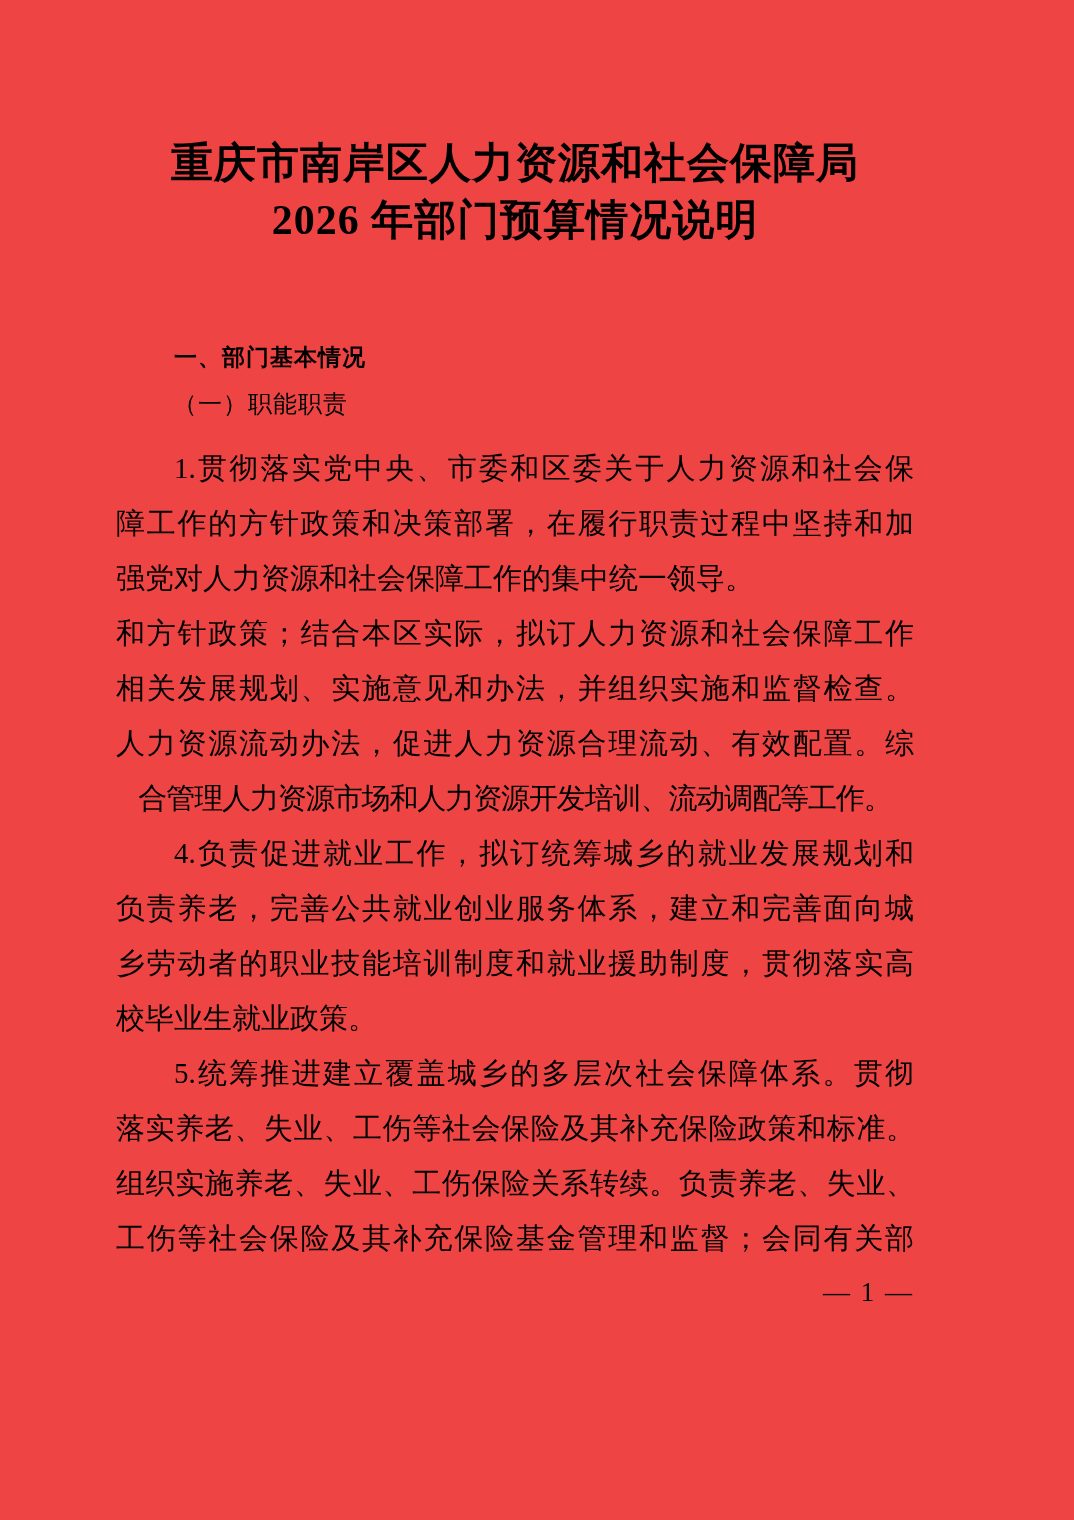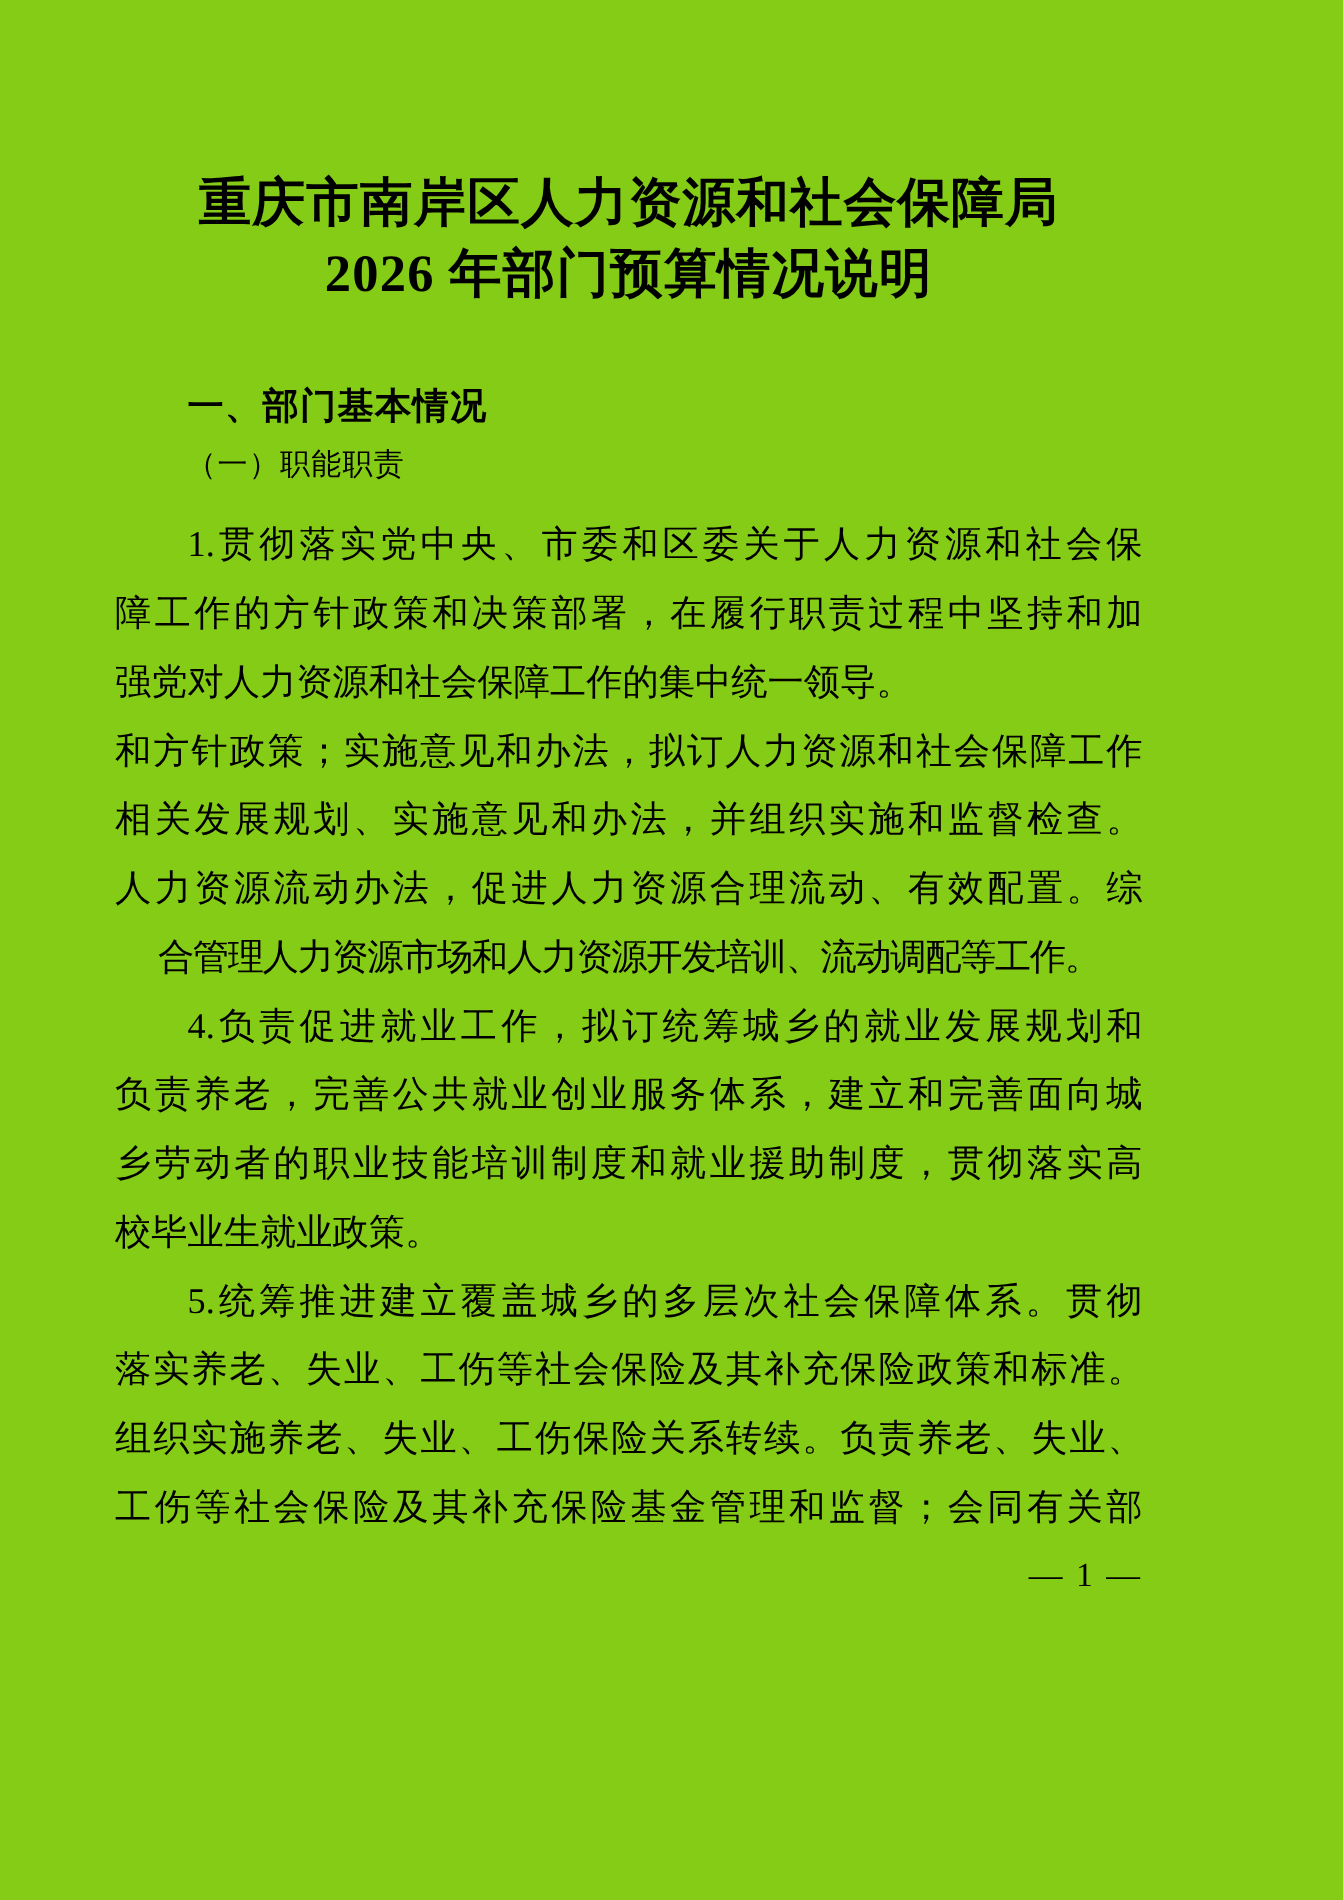--- a/index.html
+++ b/index.html
@@ -5,39 +5,39 @@
   html, body {
     margin: 0;
     padding: 0;
     background: #ffffff;
   }
   .page {
     position: relative;
     width: 1074px;
     height: 1520px;
     box-sizing: border-box;
-    background: #84cc16;
+    background: #ef4444;
     color: #000000;
-    padding: 135px 160px 0 92px;
+    padding: 135px 160px 0 116px;
     overflow: hidden;
     font-family: "Liberation Serif", "DejaVu Serif", serif;
   }
   .doc-title {
     text-align: center;
     font-family: "Liberation Serif", "DejaVu Serif", serif;
     font-weight: bold;
     font-size: 42px;
     line-height: 57px;
     letter-spacing: 1px;
   }
   .section-heading {
-    margin-top: 56px;
+    margin-top: 88px;
     font-family: "Liberation Sans", "DejaVu Sans", sans-serif;
     font-weight: bold;
-    font-size: 29px;
+    font-size: 23px;
     line-height: 40px;
     text-indent: 58px;
     letter-spacing: 1px;
   }
   .subsection-heading {
     margin-top: 7px;
     font-size: 24px;
     line-height: 40px;
     text-indent: 57px;
     letter-spacing: 1px;
@@ -90,21 +90,21 @@
 
   <div class="body-block">
 
     <div class="para">
       <div class="line fill indent">1.贯彻落实党中央、市委和区委关于人力资源和社会保</div>
       <div class="line fill">障工作的方针政策和决策部署，在履行职责过程中坚持和加</div>
       <div class="line">强党对人力资源和社会保障工作的集中统一领导。</div>
     </div>
 
     <div class="para">
-      <div class="line fill">和方针政策；实施意见和办法，拟订人力资源和社会保障工作</div>
+      <div class="line fill">和方针政策；结合本区实际，拟订人力资源和社会保障工作</div>
       <div class="line fill">相关发展规划、实施意见和办法，并组织实施和监督检查。</div>
     </div>
 
     <div class="para">
       <div class="line fill">人力资源流动办法，促进人力资源合理流动、有效配置。综</div>
       <div class="line tight">合管理人力资源市场和人力资源开发培训、流动调配等工作。</div>
     </div>
 
     <div class="para">
       <div class="line fill indent">4.负责促进就业工作，拟订统筹城乡的就业发展规划和</div>

